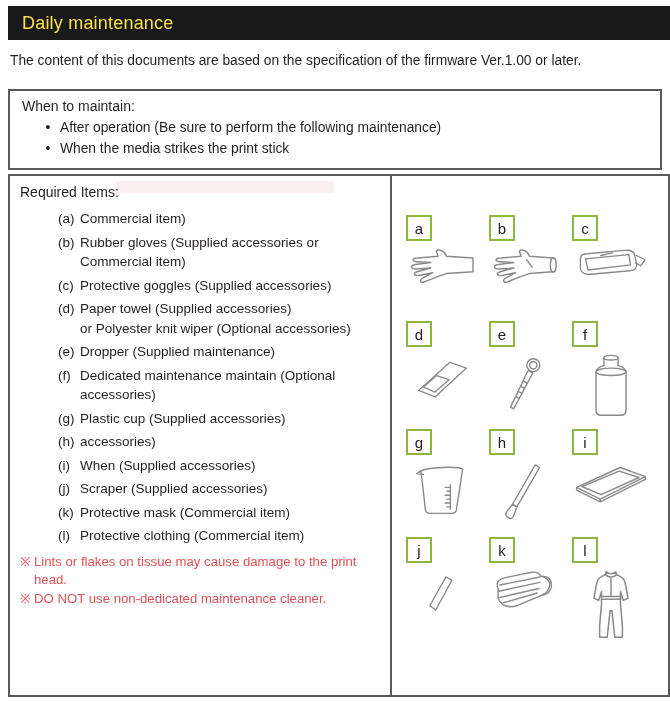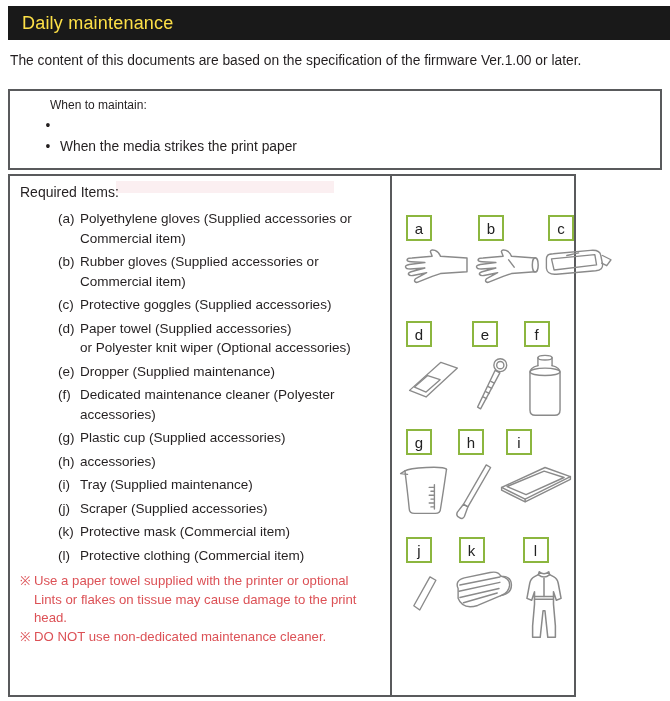--- a/index.html
+++ b/index.html
@@ -9,25 +9,25 @@
     -webkit-font-smoothing:antialiased;
   }
   .header-bar{
     position:absolute;left:8px;top:6px;width:664px;height:34px;
     background:#191919;color:#fde047;font-size:18px;line-height:34px;
     padding-left:14px;box-sizing:border-box;letter-spacing:.2px;
   }
   .intro-line{position:absolute;left:10px;top:53px;font-size:13.8px;text-align:center;}
   .box{position:absolute;border:2px solid #595a5c;box-sizing:border-box;background:#fff;}
   .when-box{left:8px;top:89px;width:654px;height:81px;padding:7px 12px;}
-  .when-title{font-size:12px;margin-left:28px;}
+  .when-title{font-size:14px;}
   .bullets{margin-top:3px;}
   .bullet-row{display:flex;font-size:13.8px;line-height:21px;}
   .bullet-marker{width:12px;margin-left:20px;margin-right:6px;text-align:center;}
-  .main-box{left:8px;top:174px;width:568px;height:523px;display:flex;padding:0;}
+  .main-box{left:8px;top:174px;width:662px;height:523px;display:flex;padding:0;}
   .left-panel{width:380px;position:relative;padding:8px 0 0 10px;box-sizing:border-box;}
   .required-title{font-size:14px;position:relative;z-index:1;}
   .highlight-artifact{position:absolute;left:106px;top:5px;width:218px;height:12px;
     background:rgba(242,205,213,.32);z-index:0;}
   .items{margin-top:9px;margin-left:38px;margin-right:4px;}
   .item{display:flex;font-size:13.5px;line-height:19.5px;margin-bottom:4px;}
   .item-label{flex:0 0 22px;}
   .item-lines{flex:1;}
   .line{display:block;}
   .notes{margin-top:7px;color:#dc5156;}
@@ -54,39 +54,39 @@
   <span>Daily maintenance</span>
 </div>
 
 <div class="intro-line">The content of this documents are based on the specification of the firmware Ver.1.00 or later.</div>
 
 <div class="box when-box">
   <div class="when-title">When to maintain:</div>
   <div class="bullets">
     <div class="bullet-row">
       <span class="bullet-marker">•</span>
+      <span>After operation (Be sure to perform the following maintenance)</span>
     </div>
     <div class="bullet-row">
       <span class="bullet-marker">•</span>
-      <span>When the media strikes the print paper</span>
+      <span>When the media strikes the print stick</span>
     </div>
   </div>
 </div>
 
 <div class="box main-box">
 
   <div class="left-panel">
     <div class="highlight-artifact"></div>
     <div class="required-title">Required Items:</div>
 
     <div class="items">
       <div class="item">
         <span class="item-label">(a)</span>
         <span class="item-lines">
-            <span class="line">Polyethylene gloves (Supplied accessories or</span>
             <span class="line">Commercial item)</span>
           </span>
       </div>
       <div class="item">
         <span class="item-label">(b)</span>
         <span class="item-lines">
             <span class="line">Rubber gloves (Supplied accessories or</span>
             <span class="line">Commercial item)</span>
           </span>
       </div>
@@ -105,40 +105,40 @@
       </div>
       <div class="item">
         <span class="item-label">(e)</span>
         <span class="item-lines">
             <span class="line">Dropper (Supplied maintenance)</span>
           </span>
       </div>
       <div class="item">
         <span class="item-label">(f)</span>
         <span class="item-lines">
-            <span class="line">Dedicated maintenance cleaner (Polyester</span>
+            <span class="line">Dedicated maintenance maintain (Optional</span>
             <span class="line">accessories)</span>
           </span>
       </div>
       <div class="item">
         <span class="item-label">(g)</span>
         <span class="item-lines">
             <span class="line">Plastic cup (Supplied accessories)</span>
           </span>
       </div>
       <div class="item">
         <span class="item-label">(h)</span>
         <span class="item-lines">
             <span class="line">accessories)</span>
           </span>
       </div>
       <div class="item">
         <span class="item-label">(i)</span>
         <span class="item-lines">
-            <span class="line">Tray (Supplied maintenance)</span>
+            <span class="line">When (Supplied accessories)</span>
           </span>
       </div>
       <div class="item">
         <span class="item-label">(j)</span>
         <span class="item-lines">
             <span class="line">Scraper (Supplied accessories)</span>
           </span>
       </div>
       <div class="item">
         <span class="item-label">(k)</span>
@@ -151,21 +151,20 @@
         <span class="item-lines">
             <span class="line">Protective clothing (Commercial item)</span>
           </span>
       </div>
     </div>
 
     <div class="notes">
       <div class="note">
         <span class="note-marker">※</span>
         <span class="item-lines">
-            <span class="line">Use a paper towel supplied with the printer or optional</span>
             <span class="line">Lints or flakes on tissue may cause damage to the print head.</span>
           </span>
       </div>
       <div class="note">
         <span class="note-marker">※</span>
         <span class="item-lines">
             <span class="line">DO NOT use non-dedicated maintenance cleaner.</span>
           </span>
       </div>
     </div>

